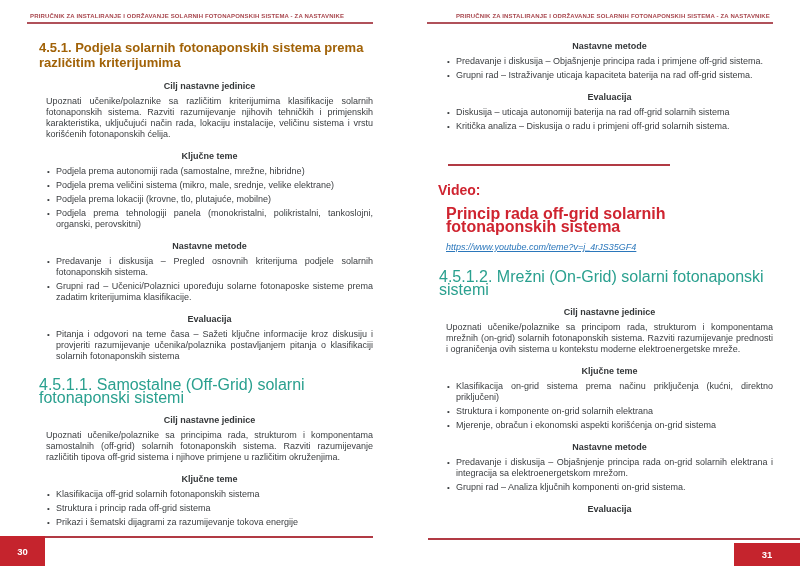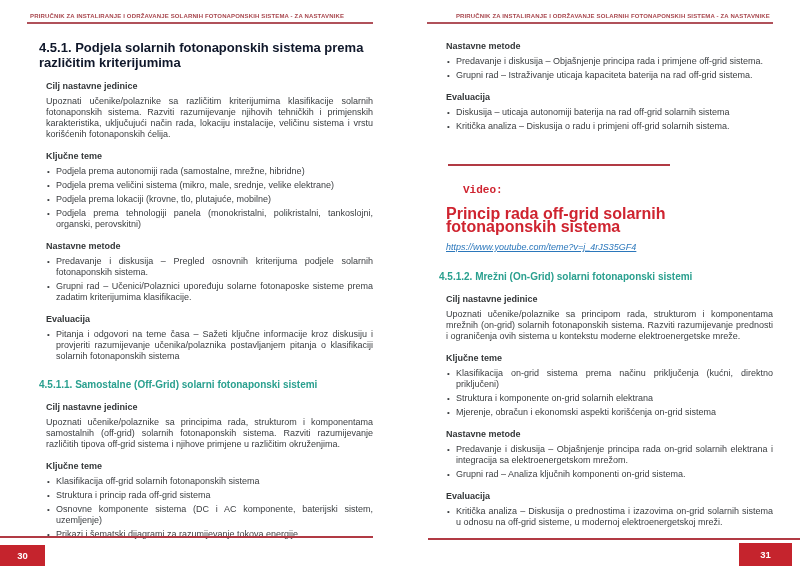--- a/index.html
+++ b/index.html
@@ -24,30 +24,30 @@
     font-weight: bold;
     color: #a8474e;
     letter-spacing: 0.15px;
     white-space: nowrap;
     overflow: hidden;
   }
   .running-header.right { text-align: right; }
   
   .content { padding: 0 27px; }
   .h-main {
-    font-size: 13px; font-weight: bold; color: #0f172a;
+    font-size: 13px; font-weight: bold; color: #a16207;
     margin: 16px 0 0 12px; line-height: 15px;
   }
   .h-sub {
-    font-size: 10px; font-weight: bold; color: #2aa08f;
+    font-size: 16px; font-weight: normal; color: #2aa08f;
     margin: 16px 0 0 12px; line-height: 13px;
   }
   .label {
     font-size: 9px; font-weight: bold; color: #343739;
-    margin: 10px 0 0 19px; line-height: 12px;
+    margin: 10px 0 0 19px; line-height: 12px; text-align: center;
   }
   .label.first { margin-top: 16px; }
   p.body {
     font-size: 9px; line-height: 11px;
     margin: 4px 0 0 19px; text-align: justify;
   }
   ul.blist {
     list-style: none;
     margin: 4px 0 0 19px; padding: 0;
   }
@@ -62,22 +62,22 @@
     content: "•";
     position: absolute; left: 1px; top: 0;
     font-size: 8px; color: #3b3e41;
   }
   .divider {
     height: 2px; width: 222px;
     background: #b13a44;
     margin: 32px 0 0 21px;
   }
   .video-label {
-    font-size: 11px; font-weight: bold; color: #cf2430;
-    margin: 18px 0 0 36px; line-height: 13px; font-family: Liberation Mono, monospace;
+    font-size: 14px; font-weight: bold; color: #cf2430;
+    margin: 18px 0 0 11px; line-height: 13px;
   }
   .video-title {
     font-size: 16px; font-weight: bold; color: #cf2430;
     margin: 10px 0 0 19px; line-height: 13px;
   }
   .video-link {
     display: inline-block;
     font-size: 9px; font-style: italic;
     color: #2b77bb; text-decoration: underline;
     margin: 9px 0 0 19px; line-height: 11px;
@@ -85,22 +85,22 @@
   
   .footer-rule { position: absolute; height: 2px; background: #b13a44; }
   .footer-rule.left  { left: 0; width: 373px; bottom: 28px; }
   .footer-rule.right { left: 28px; right: 0; bottom: 26px; }
   .page-num-box {
     position: absolute; bottom: 0;
     background: #c5242d; color: #ffffff;
     font-size: 9.5px; font-weight: bold;
     display: flex; align-items: center; justify-content: center;
   }
-  .page-num-box.left  { left: 0;  width: 45px; height: 21px; }
-  .page-num-box.right { right: 8px; width: 53px; height: 23px; }
+  .page-num-box.left  { left: 0;  width: 45px; height: 30px; }
+  .page-num-box.right { right: 0; width: 66px; height: 23px; }
 </style>
 </head>
 <body>
 
 <div class="page">
   <div class="running-header">PRIRUČNIK ZA INSTALIRANJE I ODRŽAVANJE SOLARNIH FOTONAPONSKIH SISTEMA - ZA NASTAVNIKE</div>
   <div class="content">
 
     <div class="h-main">4.5.1. Podjela solarnih fotonaponskih sistema prema različitim kriterijumima</div>
 
@@ -128,21 +128,20 @@
 
     <div class="h-sub">4.5.1.1. Samostalne (Off-Grid) solarni fotonaponski sistemi</div>
 
     <div class="label">Cilj nastavne jedinice</div>
     <p class="body">Upoznati učenike/polaznike sa principima rada, strukturom i komponentama samostalnih (off-grid) solarnih fotonaponskih sistema. Razviti razumijevanje različitih tipova off-grid sistema i njihove primjene u različitim okruženjima.</p>
 
     <div class="label">Ključne teme</div>
     <ul class="blist">
       <li>Klasifikacija off-grid solarnih fotonaponskih sistema</li>
       <li>Struktura i princip rada off-grid sistema</li>
-      <li>Osnovne komponente sistema (DC i AC komponente, baterijski sistem, uzemljenje)</li>
       <li>Prikazi i šematski dijagrami za razumijevanje tokova energije</li>
     </ul>
 
   </div>
   <div class="footer-rule left"></div>
   <div class="page-num-box left">30</div>
 </div>
 
 <div class="page">
   <div class="running-header right">PRIRUČNIK ZA INSTALIRANJE I ODRŽAVANJE SOLARNIH FOTONAPONSKIH SISTEMA - ZA NASTAVNIKE</div>
@@ -178,20 +177,17 @@
       <li>Mjerenje, obračun i ekonomski aspekti korišćenja on-grid sistema</li>
     </ul>
 
     <div class="label">Nastavne metode</div>
     <ul class="blist">
       <li>Predavanje i diskusija – Objašnjenje principa rada on-grid solarnih elektrana i integracija sa elektroenergetskom mrežom.</li>
       <li>Grupni rad – Analiza ključnih komponenti on-grid sistema.</li>
     </ul>
 
     <div class="label">Evaluacija</div>
-    <ul class="blist">
-      <li>Kritička analiza – Diskusija o prednostima i izazovima on-grid solarnih sistema u odnosu na off-grid sisteme, u modernoj elektroenergetskoj mreži.</li>
-    </ul>
 
   </div>
   <div class="footer-rule right"></div>
   <div class="page-num-box right">31</div>
 </div>
 
 </body></html>

